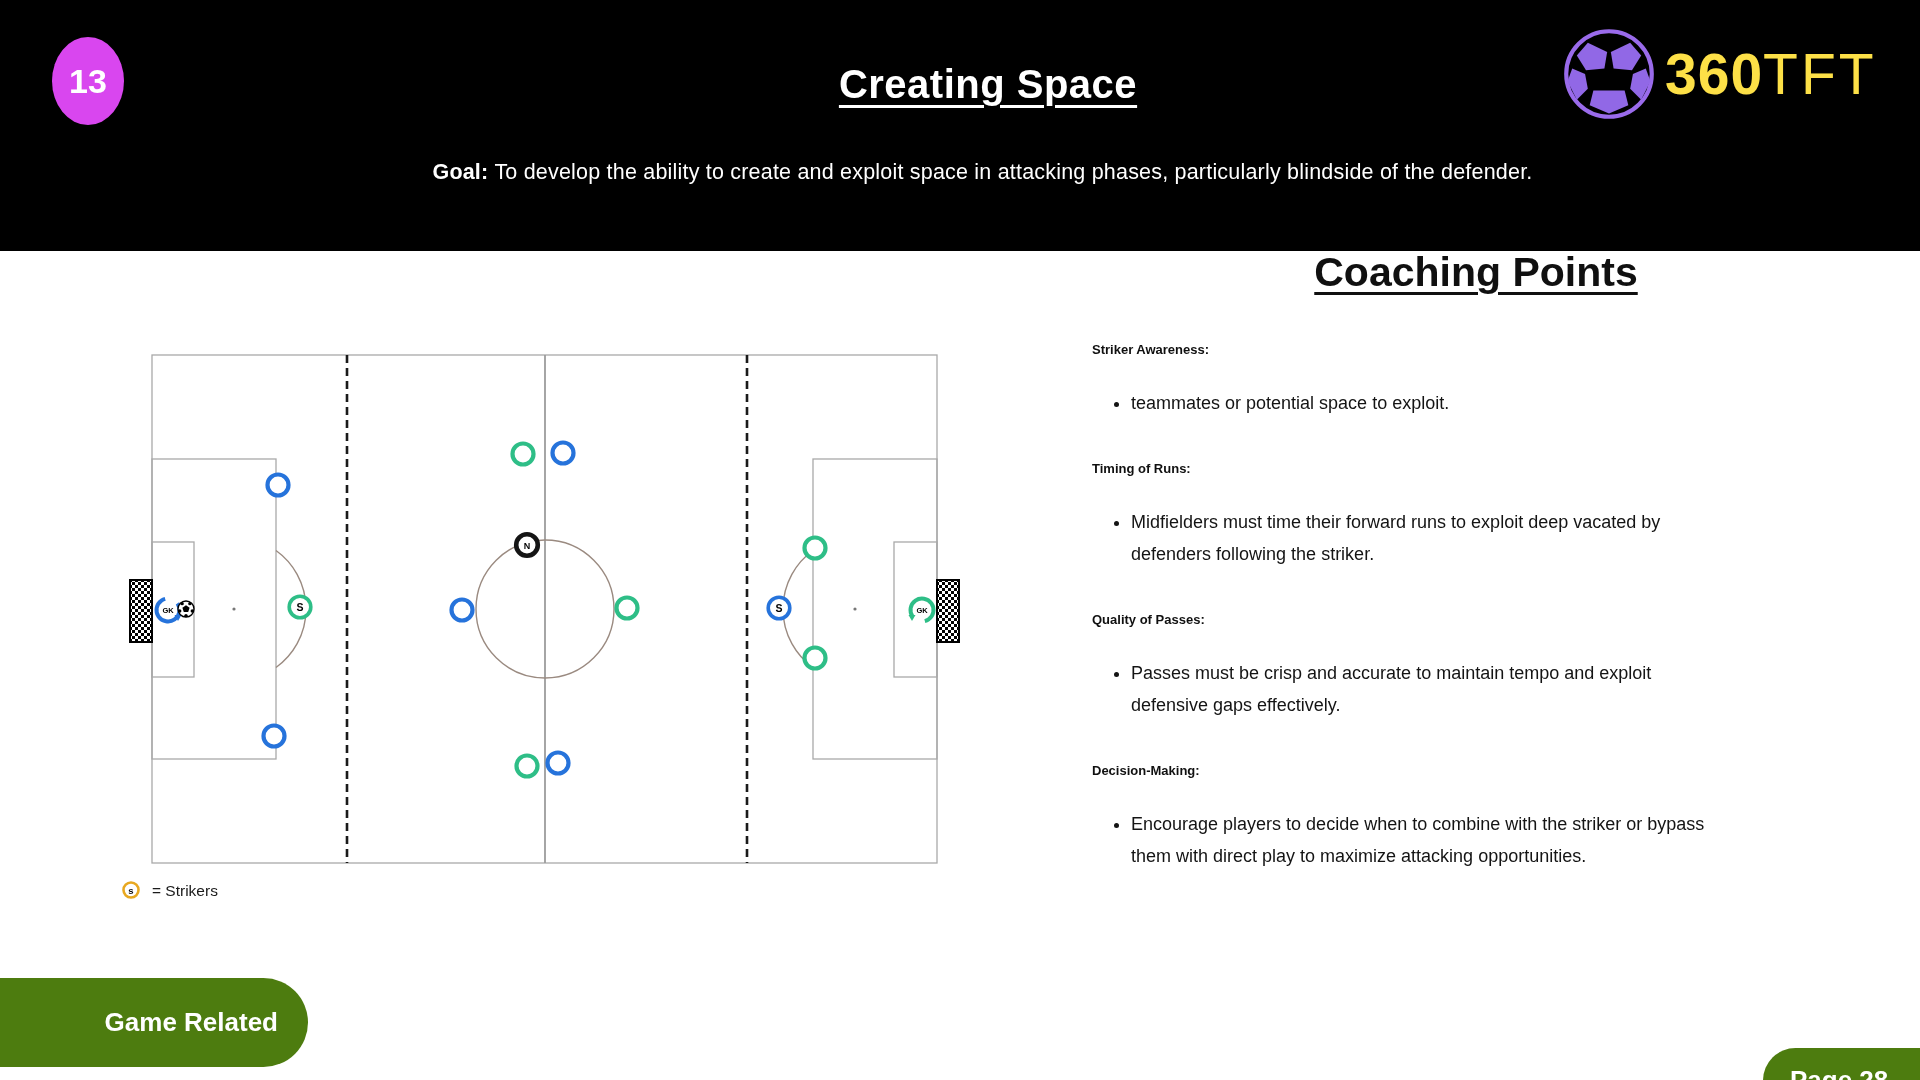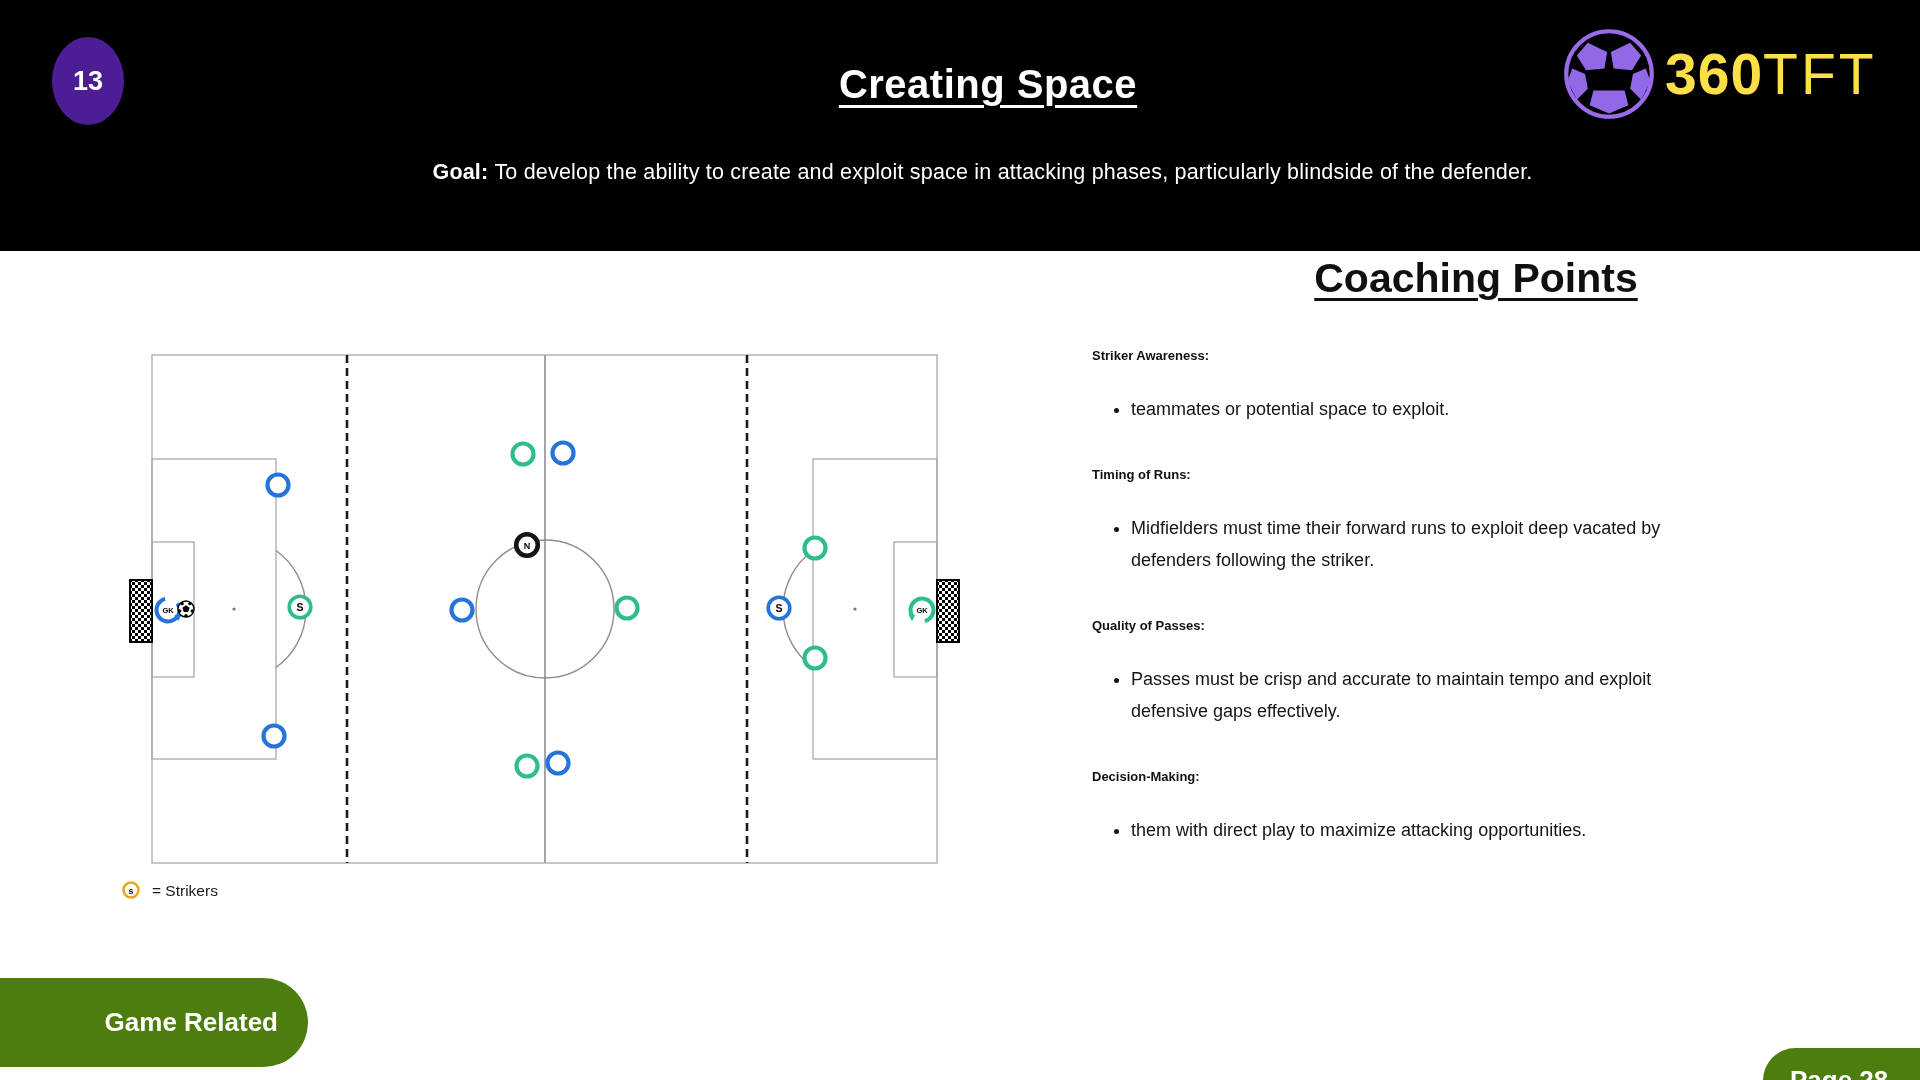--- a/index.html
+++ b/index.html
@@ -4,41 +4,41 @@
 <style>
   html,body{margin:0;padding:0;}
   body{
     width:1920px;height:1080px;position:relative;overflow:hidden;
     background:#ffffff;font-family:"Liberation Sans",sans-serif;
   }
   
   .header{position:absolute;left:0;top:0;width:1920px;height:251px;background:#000000;}
   .num-badge{
     position:absolute;left:52px;top:37px;width:72px;height:88px;border-radius:50%;
-    background:#4c1d95;color:#fff;font-weight:bold;font-size:27px;
+    background:#d946ef;color:#fff;font-weight:bold;font-size:34px;
     display:flex;align-items:center;justify-content:center;
   }
   .page-title{
     position:absolute;left:0;top:62px;width:100%;text-align:center;color:#fff;
     font-size:40px;font-weight:bold;text-decoration:underline;
     text-decoration-thickness:3px;text-underline-offset:7px;letter-spacing:.5px;padding-left:28px;
   }
   .goal-line{
     position:absolute;left:0;top:160px;width:100%;text-align:center;color:#fff;
     font-size:21.5px;letter-spacing:.2px;
   }
   .goal-line .goal-label{font-weight:bold;margin-right:6px;margin-left:45px;}
   .brand{position:absolute;left:1563px;top:28px;display:flex;align-items:center;}
   .brand-text{color:#fde047;font-size:57px;line-height:92px;margin-left:10px;white-space:nowrap;}
   .brand-text .b360{font-weight:bold;letter-spacing:1px;}
   .brand-text .btft{font-weight:normal;letter-spacing:3px;}
   
   .pitch-svg{position:absolute;left:120px;top:345px;}
   
-  .coaching{position:absolute;left:1090px;top:255px;width:772px;color:#101010;}
+  .coaching{position:absolute;left:1090px;top:249px;width:772px;color:#101010;}
   .coaching-heading{
     margin:0;font-size:41px;font-weight:bold;text-align:center;
     text-decoration:underline;text-decoration-thickness:3px;text-underline-offset:6px;
   }
   .section-heading{font-size:13px;font-weight:bold;margin:42px 0 0 2px;}
   .section-heading.first{margin-top:46px;}
   .bullet-list{margin:30px 0 0 0;padding-left:41px;}
   .bullet-list li{font-size:18px;line-height:32px;color:#141414;}
   .bullet-list li span{display:block;}
   
@@ -180,20 +180,21 @@
   <ul class="bullet-list">
     <li>
         <span>Passes must be crisp and accurate to maintain tempo and exploit</span>
         <span>defensive gaps effectively.</span>
       </li>
   </ul>
 
   <h3 class="section-heading">Decision-Making:</h3>
   <ul class="bullet-list">
     <li>
+        <span>Encourage players to decide when to combine with the striker or bypass</span>
         <span>them with direct play to maximize attacking opportunities.</span>
       </li>
   </ul>
 </div>
 
 <div class="pill pill-left">
   <span>Game Related</span>
 </div>
 <div class="pill pill-right">
   <span>Page 28</span>

